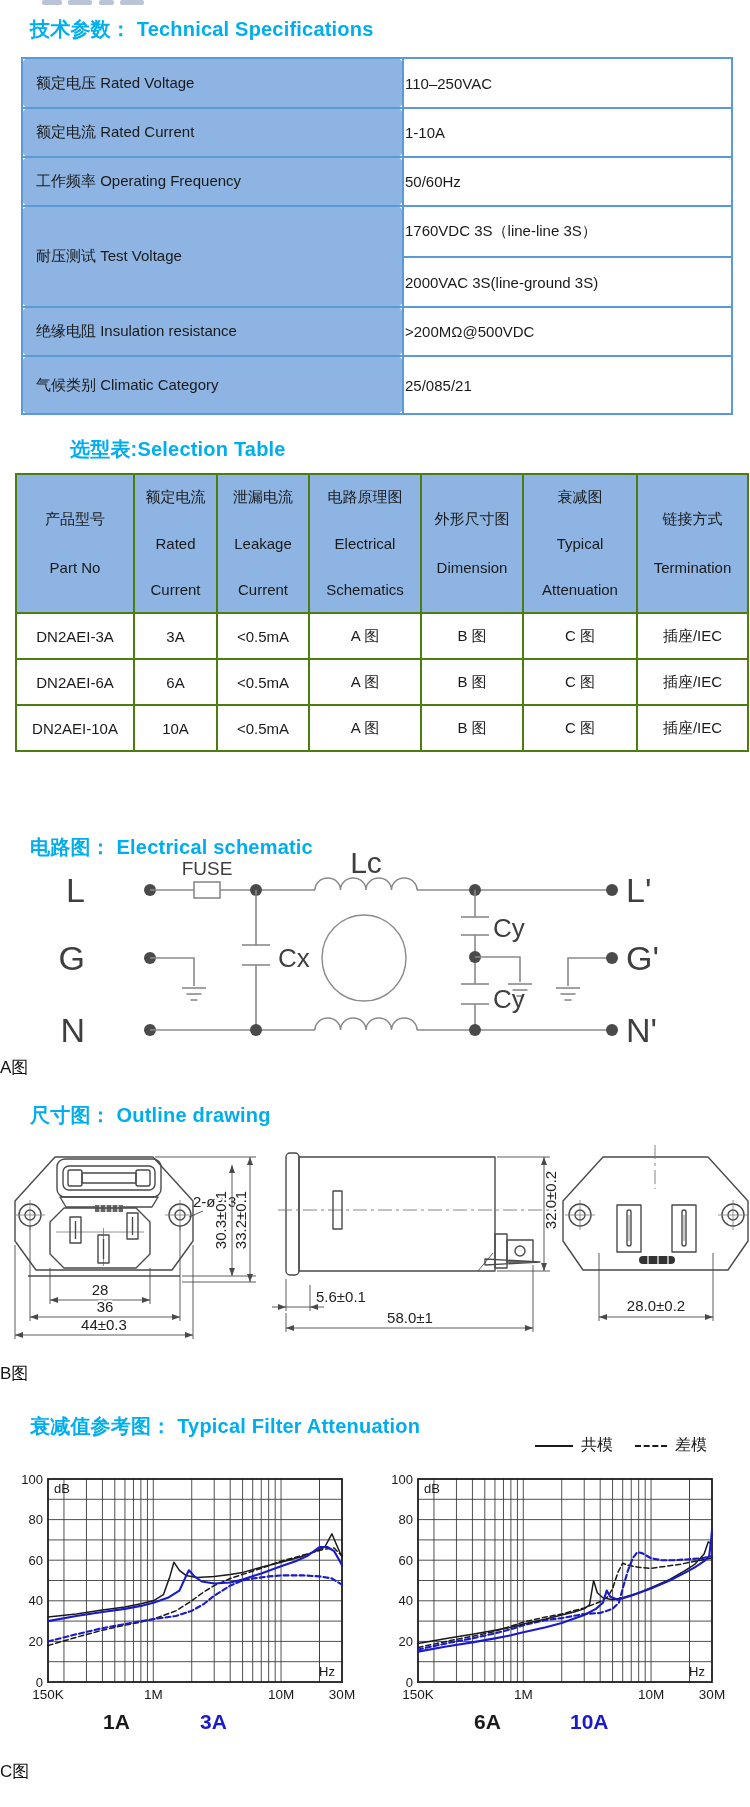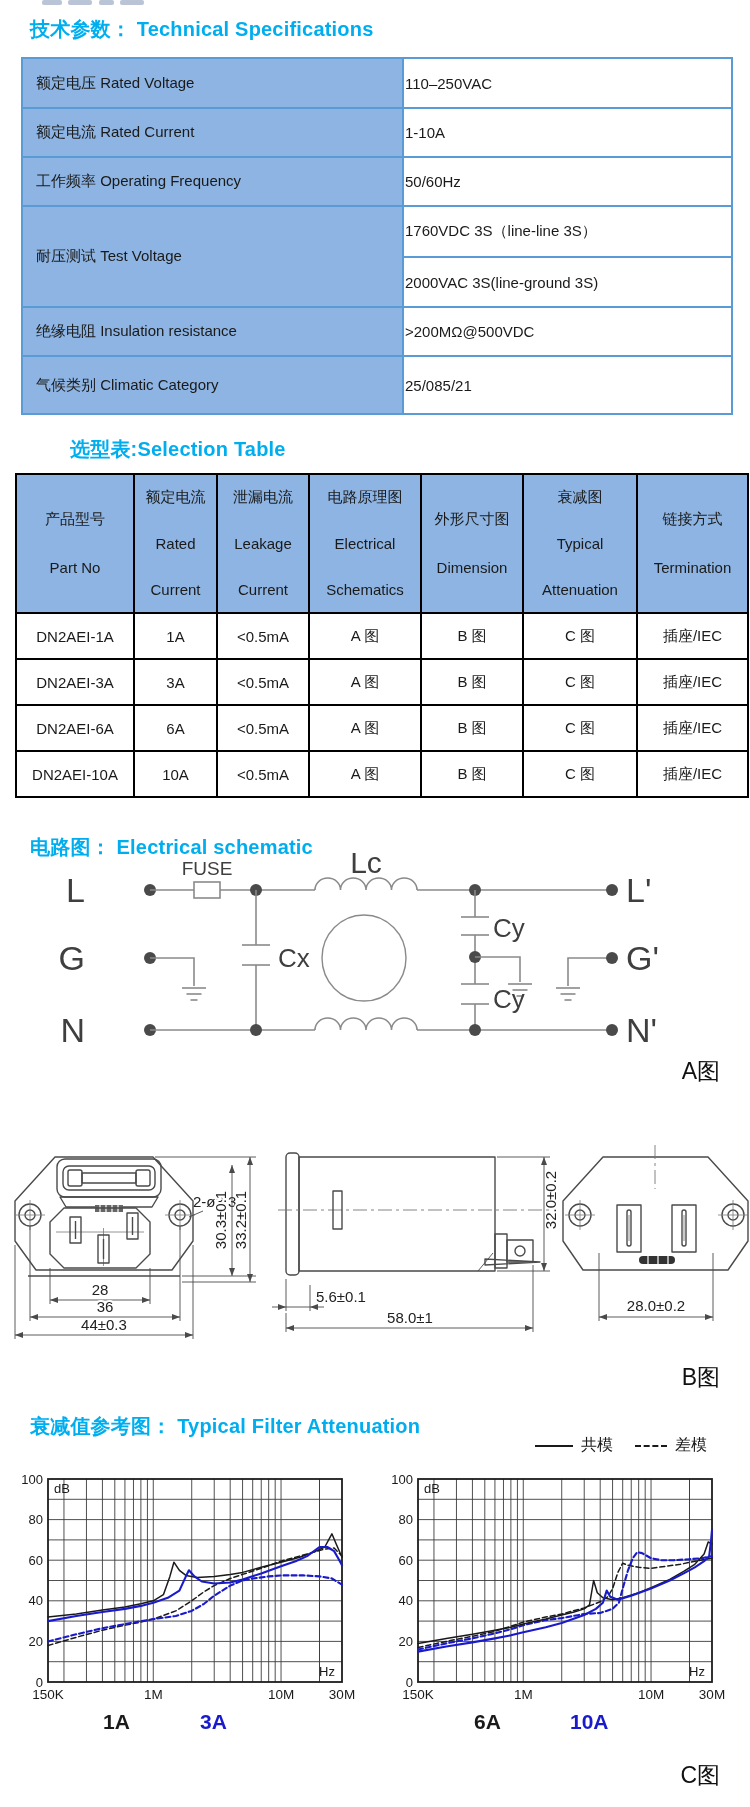--- a/index.html
+++ b/index.html
@@ -3,33 +3,33 @@
 <meta charset="utf-8">
 <style>
   html,body{margin:0;padding:0;background:#fff;}
   body{font-family:"Liberation Sans","DejaVu Sans",sans-serif;color:#1a1a1a;}
   #page{position:relative;width:750px;height:1807px;background:#fff;overflow:hidden;}
   .sec-heading{position:absolute;left:30px;font-size:20px;font-weight:700;color:#00AEEF;white-space:nowrap;letter-spacing:.2px;}
   .artifact{position:absolute;top:0;height:5px;background:#b9c5d6;border-radius:2px;}
   
   #spec-table{position:absolute;left:21px;top:57px;width:712px;border-collapse:collapse;table-layout:fixed;}
   #spec-table td{border:2px solid #5B9BD5;font-size:15px;vertical-align:middle;}
-  #spec-table td.lbl{background:#8DB4E2;padding-left:13px;width:365px;}
+  #spec-table td.lbl{background:#8DB4E2;padding-left:13px;width:365px;border-radius:7px;}
   #spec-table td.val{background:#fff;}
   
   #sel-table{position:absolute;left:15px;top:473px;width:732px;border-collapse:collapse;table-layout:fixed;}
-  #sel-table td,#sel-table th{border:2px solid #000000;font-size:15px;text-align:center;vertical-align:middle;font-weight:400;}
+  #sel-table td,#sel-table th{border:2px solid #4d7c0f;font-size:15px;text-align:center;vertical-align:middle;font-weight:400;}
   #sel-table thead th{background:#8DB4E2;height:137px;padding:0;}
   #sel-table tbody tr{height:46px;}
   .hcell{display:flex;flex-direction:column;height:100%;box-sizing:border-box;}
   .hcell.lines-3{justify-content:space-between;padding:12px 2px;}
   .hcell.lines-2{justify-content:space-evenly;padding:4px 2px;}
   .hcell div{line-height:20px;}
   
-  .fig-caption{position:absolute;left:0;width:720px;text-align:right;font-size:23px;color:#111;}
+  .fig-caption{position:absolute;left:0;width:720px;text-align:left;font-size:17px;color:#111;}
   
   svg{position:absolute;overflow:visible;}
   .sch-line{stroke:#8a8a8a;stroke-width:1.6;fill:none;}
   .sch-dot{fill:#4a4a4a;}
   .sch-label{font-size:34px;fill:#3f3f3f;}
   .sch-small{font-size:26px;fill:#3f3f3f;}
   .dw{stroke:#4a4a4a;stroke-width:1.4;fill:none;stroke-linejoin:round;}
   .dw-thin{stroke:#7a7a7a;stroke-width:.8;fill:none;}
   .dim{stroke:#4a4a4a;stroke-width:.9;fill:none;}
   .dim-text{font-size:15px;fill:#222;}
@@ -146,29 +146,20 @@
           </th>
         <th>
             <div class="hcell lines-2">
               <div>链接方式</div>
               <div>Termination</div>
             </div>
           </th>
       </tr>
     </thead>
     <tbody>
-      <tr>
-        <td>DN2AEI-1A</td>
-          <td>1A</td>
-          <td>&lt;0.5mA</td>
-          <td>A 图</td>
-          <td>B 图</td>
-          <td>C 图</td>
-          <td>插座/IEC</td>
-      </tr>
       <tr>
         <td>DN2AEI-3A</td>
           <td>3A</td>
           <td>&lt;0.5mA</td>
           <td>A 图</td>
           <td>B 图</td>
           <td>C 图</td>
           <td>插座/IEC</td>
       </tr>
       <tr>
@@ -268,20 +259,24 @@
     <circle class="sch-dot" cx="216" cy="185" r="6"></circle>
     <path class="sch-line" d="M275,185 a12.75,12 0 0 1 25.5,0 a12.75,12 0 0 1 25.5,0 a12.75,12 0 0 1 25.5,0 a12.75,12 0 0 1 25.5,0"></path>
     <line class="sch-line" x1="377" y1="185" x2="572" y2="185"></line>
     <circle class="sch-dot" cx="435" cy="185" r="6"></circle>
     <circle class="sch-dot" cx="572" cy="185" r="6"></circle>
     <text class="sch-label" x="586" y="197">N'</text>
   </svg>
 
   <div class="fig-caption" style="top:1056px;">A图</div>
 
+  <div class="sec-heading" style="top:1102px;">
+    <span>尺寸图：</span>
+    <span>Outline drawing</span>
+  </div>
 
   <svg style="left:10px;top:1145px;" width="735" height="205" viewBox="0 0 735 205">
 
     <g>
       <path class="dw" d="M45,12 L143,12 L183,56 L183,96 L162,125 L26,125 L5,96 L5,56 Z"></path>
       <line class="dw" x1="18" y1="131" x2="170" y2="131"></line>
 
       <g>
         <circle class="dw" cx="20" cy="70" r="11"></circle>
           <circle class="dw" cx="20" cy="70" r="5"></circle>

